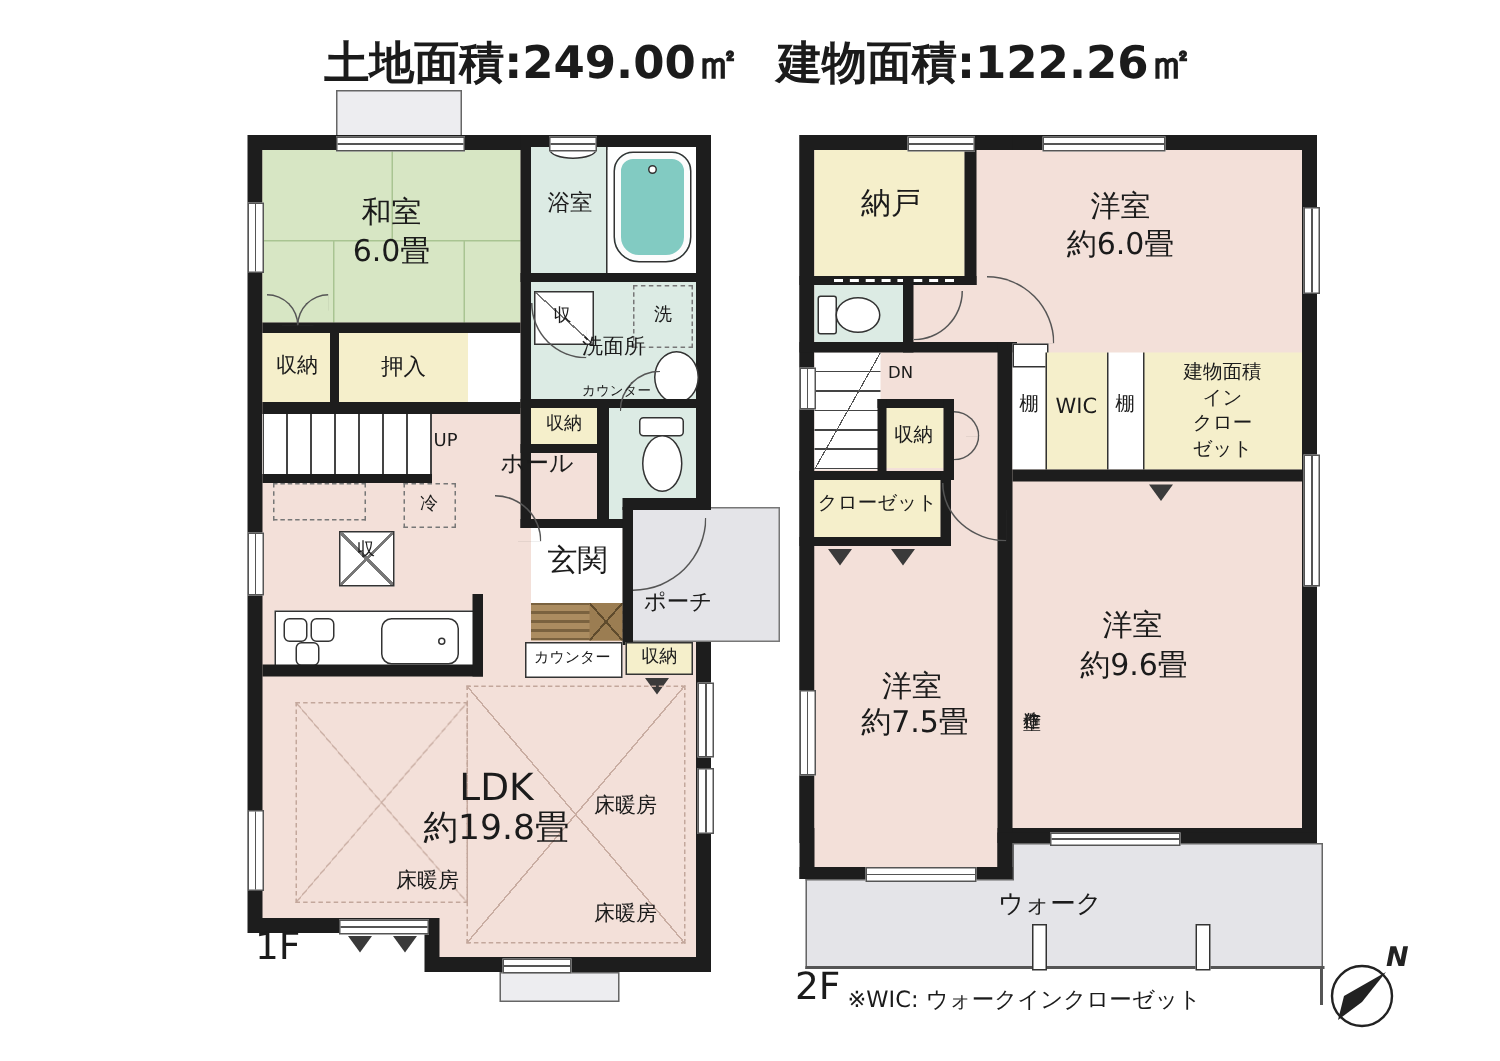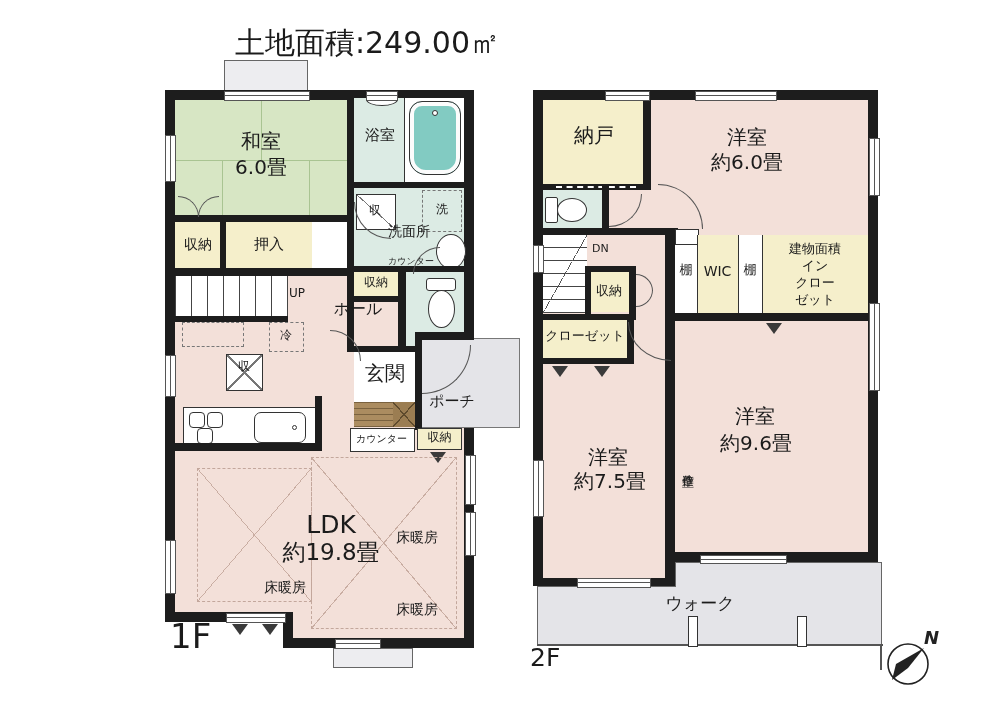--- a/index.html
+++ b/index.html
@@ -39,21 +39,22 @@
   .entryx{background:#9b7d52;background-image:
       linear-gradient(to top right,transparent 48%,#5f4b2d 48%,#5f4b2d 52%,transparent 52%),
       linear-gradient(to bottom right,transparent 48%,#5f4b2d 48%,#5f4b2d 52%,transparent 52%);}
   .tat{position:absolute;background:#a9c492;}
 </style>
 </head>
 <body>
 
 <div id="canvas">
 
-  <div class="lb" style="left:210px;top:26px;width:290px;height:36px;font-size:30px;font-weight:400;text-align:right;">土地面積:249.00㎡</div>
+  <div class="lb" style="left:210px;top:26px;width:290px;height:36px;font-size:30px;font-weight:700;text-align:center;">土地面積:249.00㎡</div>
+  <div class="lb" style="left:518px;top:26px;width:290px;height:36px;font-size:30px;font-weight:600;text-align:left;">建物面積:122.26㎡</div>
 
   <div>
 
     <div class="a gray" style="left:224px;top:60px;width:84px;height:32px;border:1px solid #666;background:#ededf0;"></div>
     <div class="a gray" style="left:333px;top:648px;width:80px;height:20px;border:1px solid #666;background:#ededf0;"></div>
 
     <div class="wall" style="left:165px;top:90px;width:309px;height:532px;"></div>
     <div class="wall" style="left:283px;top:90px;width:191px;height:558px;"></div>
 
     <div class="a pink" style="left:175px;top:100px;width:289px;height:512px;"></div>
@@ -160,21 +161,21 @@
     <div class="lb" style="left:230px;top:360px;width:28px;font-size:12px;">収</div>
     <div class="lb" style="left:357px;top:362px;width:56px;font-size:20px;">玄関</div>
     <div class="lb" style="left:424px;top:393px;width:56px;font-size:15px;">ポーチ</div>
     <div class="lb" style="left:351px;top:433px;width:61px;font-size:10px;">カウンター</div>
     <div class="lb" style="left:417px;top:431px;width:45px;font-size:12px;">収納</div>
     <div class="lb" style="left:292px;top:511px;width:78px;font-size:25px;">LDK</div>
     <div class="lb" style="left:262px;top:540px;width:138px;font-size:23px;">約19.8畳</div>
     <div class="lb" style="left:390px;top:530px;width:54px;font-size:14px;">床暖房</div>
     <div class="lb" style="left:258px;top:580px;width:54px;font-size:14px;">床暖房</div>
     <div class="lb" style="left:390px;top:602px;width:54px;font-size:14px;">床暖房</div>
-    <div class="lb" style="left:170px;top:617px;width:42px;font-size:34px;text-align:left;">1F</div>
+    <div class="lb" style="left:170px;top:617px;width:42px;font-size:25px;text-align:left;">1F</div>
   </div>
 
   <div>
 
     <div class="wall" style="left:533px;top:90px;width:345px;height:472px;"></div>
     <div class="wall" style="left:533px;top:90px;width:142px;height:496px;"></div>
 
     <div class="a gray" style="left:675px;top:562px;width:207px;height:84px;border:1px solid #666;"></div>
     <div class="a gray" style="left:537px;top:586px;width:139px;height:60px;border:1px solid #666;border-right:none;"></div>
     <div class="a" style="left:537px;top:644px;width:346px;height:2px;background:#555;"></div>
@@ -257,20 +258,21 @@
     </div>
     <div class="lb" style="left:578px;top:446px;width:60px;font-size:20px;">洋室</div>
     <div class="lb" style="left:558px;top:470px;width:104px;font-size:20px;">約7.5畳</div>
     <div class="lb" style="left:676px;top:434px;width:18px;height:62px;font-size:12px;writing-mode:vertical-rl;">造作壁</div>
     <div class="lb" style="left:724px;top:405px;width:62px;font-size:20px;">洋室</div>
     <div class="lb" style="left:704px;top:432px;width:104px;font-size:20px;">約9.6畳</div>
     <div class="lb" style="left:643px;top:594px;width:114px;font-size:17px;">ウォーク</div>
     <div class="lb" style="left:530px;top:644px;width:42px;font-size:25px;text-align:left;">2F</div>
   </div>
 
+  <div class="lb" style="left:565px;top:658px;width:270px;font-size:15px;text-align:left;">※WIC: ウォークインクローゼット</div>
 
   <svg style="position:absolute;left:876px;top:606px;" width="86" height="92" viewBox="0 0 86 92">
     <circle cx="32" cy="58" r="20" fill="none" stroke="#222" stroke-width="1.6"></circle>
     <polygon points="48,42 20,58 16,74 32,62" fill="#222"></polygon>
     <text x="48" y="38" font-size="18" font-style="italic" font-weight="bold" fill="#222" font-family="DejaVu Sans, sans-serif" id="north-text">N</text>
   </svg>
 
 </div>
 
 </body></html>

